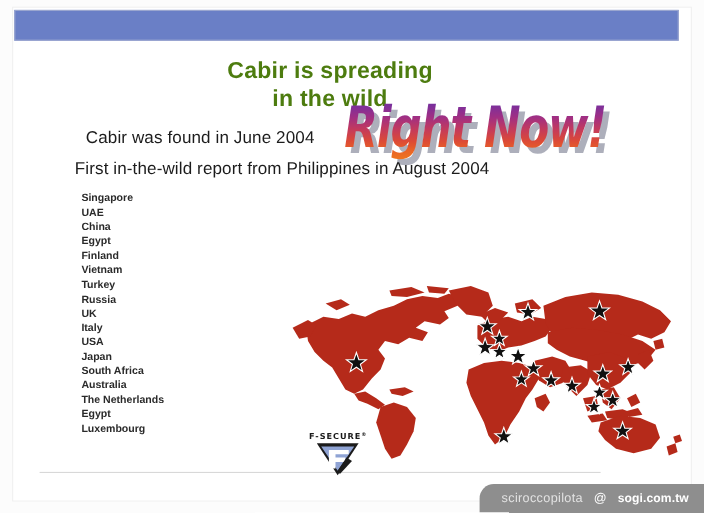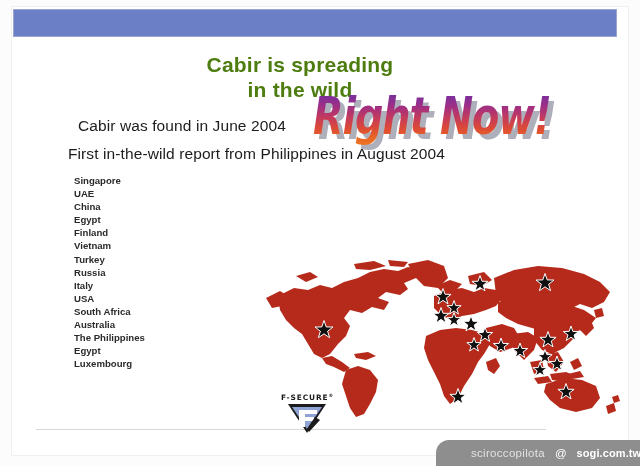--- a/index.html
+++ b/index.html
@@ -156,21 +156,21 @@
   
   #watermark {
     position: absolute;
     left: 436px; top: 440px;
     width: 204px; height: 26px;
     background: #8e8e8e;
     border-top-left-radius: 13px;
     box-sizing: border-box;
     display: flex;
     align-items: center;
-    padding-left: 35px;
+    padding-left: 20px;
     gap: 10px;
   }
   #watermark-user {
     color: #e2e2e2;
     font-size: 11.5px;
     letter-spacing: .3px;
   }
   #watermark-site {
     color: #ffffff;
     font-size: 11px;
@@ -205,25 +205,27 @@
 
   <ul id="country-list">
     <li>Singapore</li>
     <li>UAE</li>
     <li>China</li>
     <li>Egypt</li>
     <li>Finland</li>
     <li>Vietnam</li>
     <li>Turkey</li>
     <li>Russia</li>
+    <li>UK</li>
     <li>Italy</li>
     <li>USA</li>
+    <li>Japan</li>
     <li>South Africa</li>
     <li>Australia</li>
-    <li>The Philippines</li>
+    <li>The Netherlands</li>
     <li>Egypt</li>
     <li>Luxembourg</li>
   </ul>
 
   <div id="divider"></div>
 
   <div id="world-map">
     <svg viewBox="0 0 366 160" xmlns="http://www.w3.org/2000/svg">
       <g id="landmasses">
 

